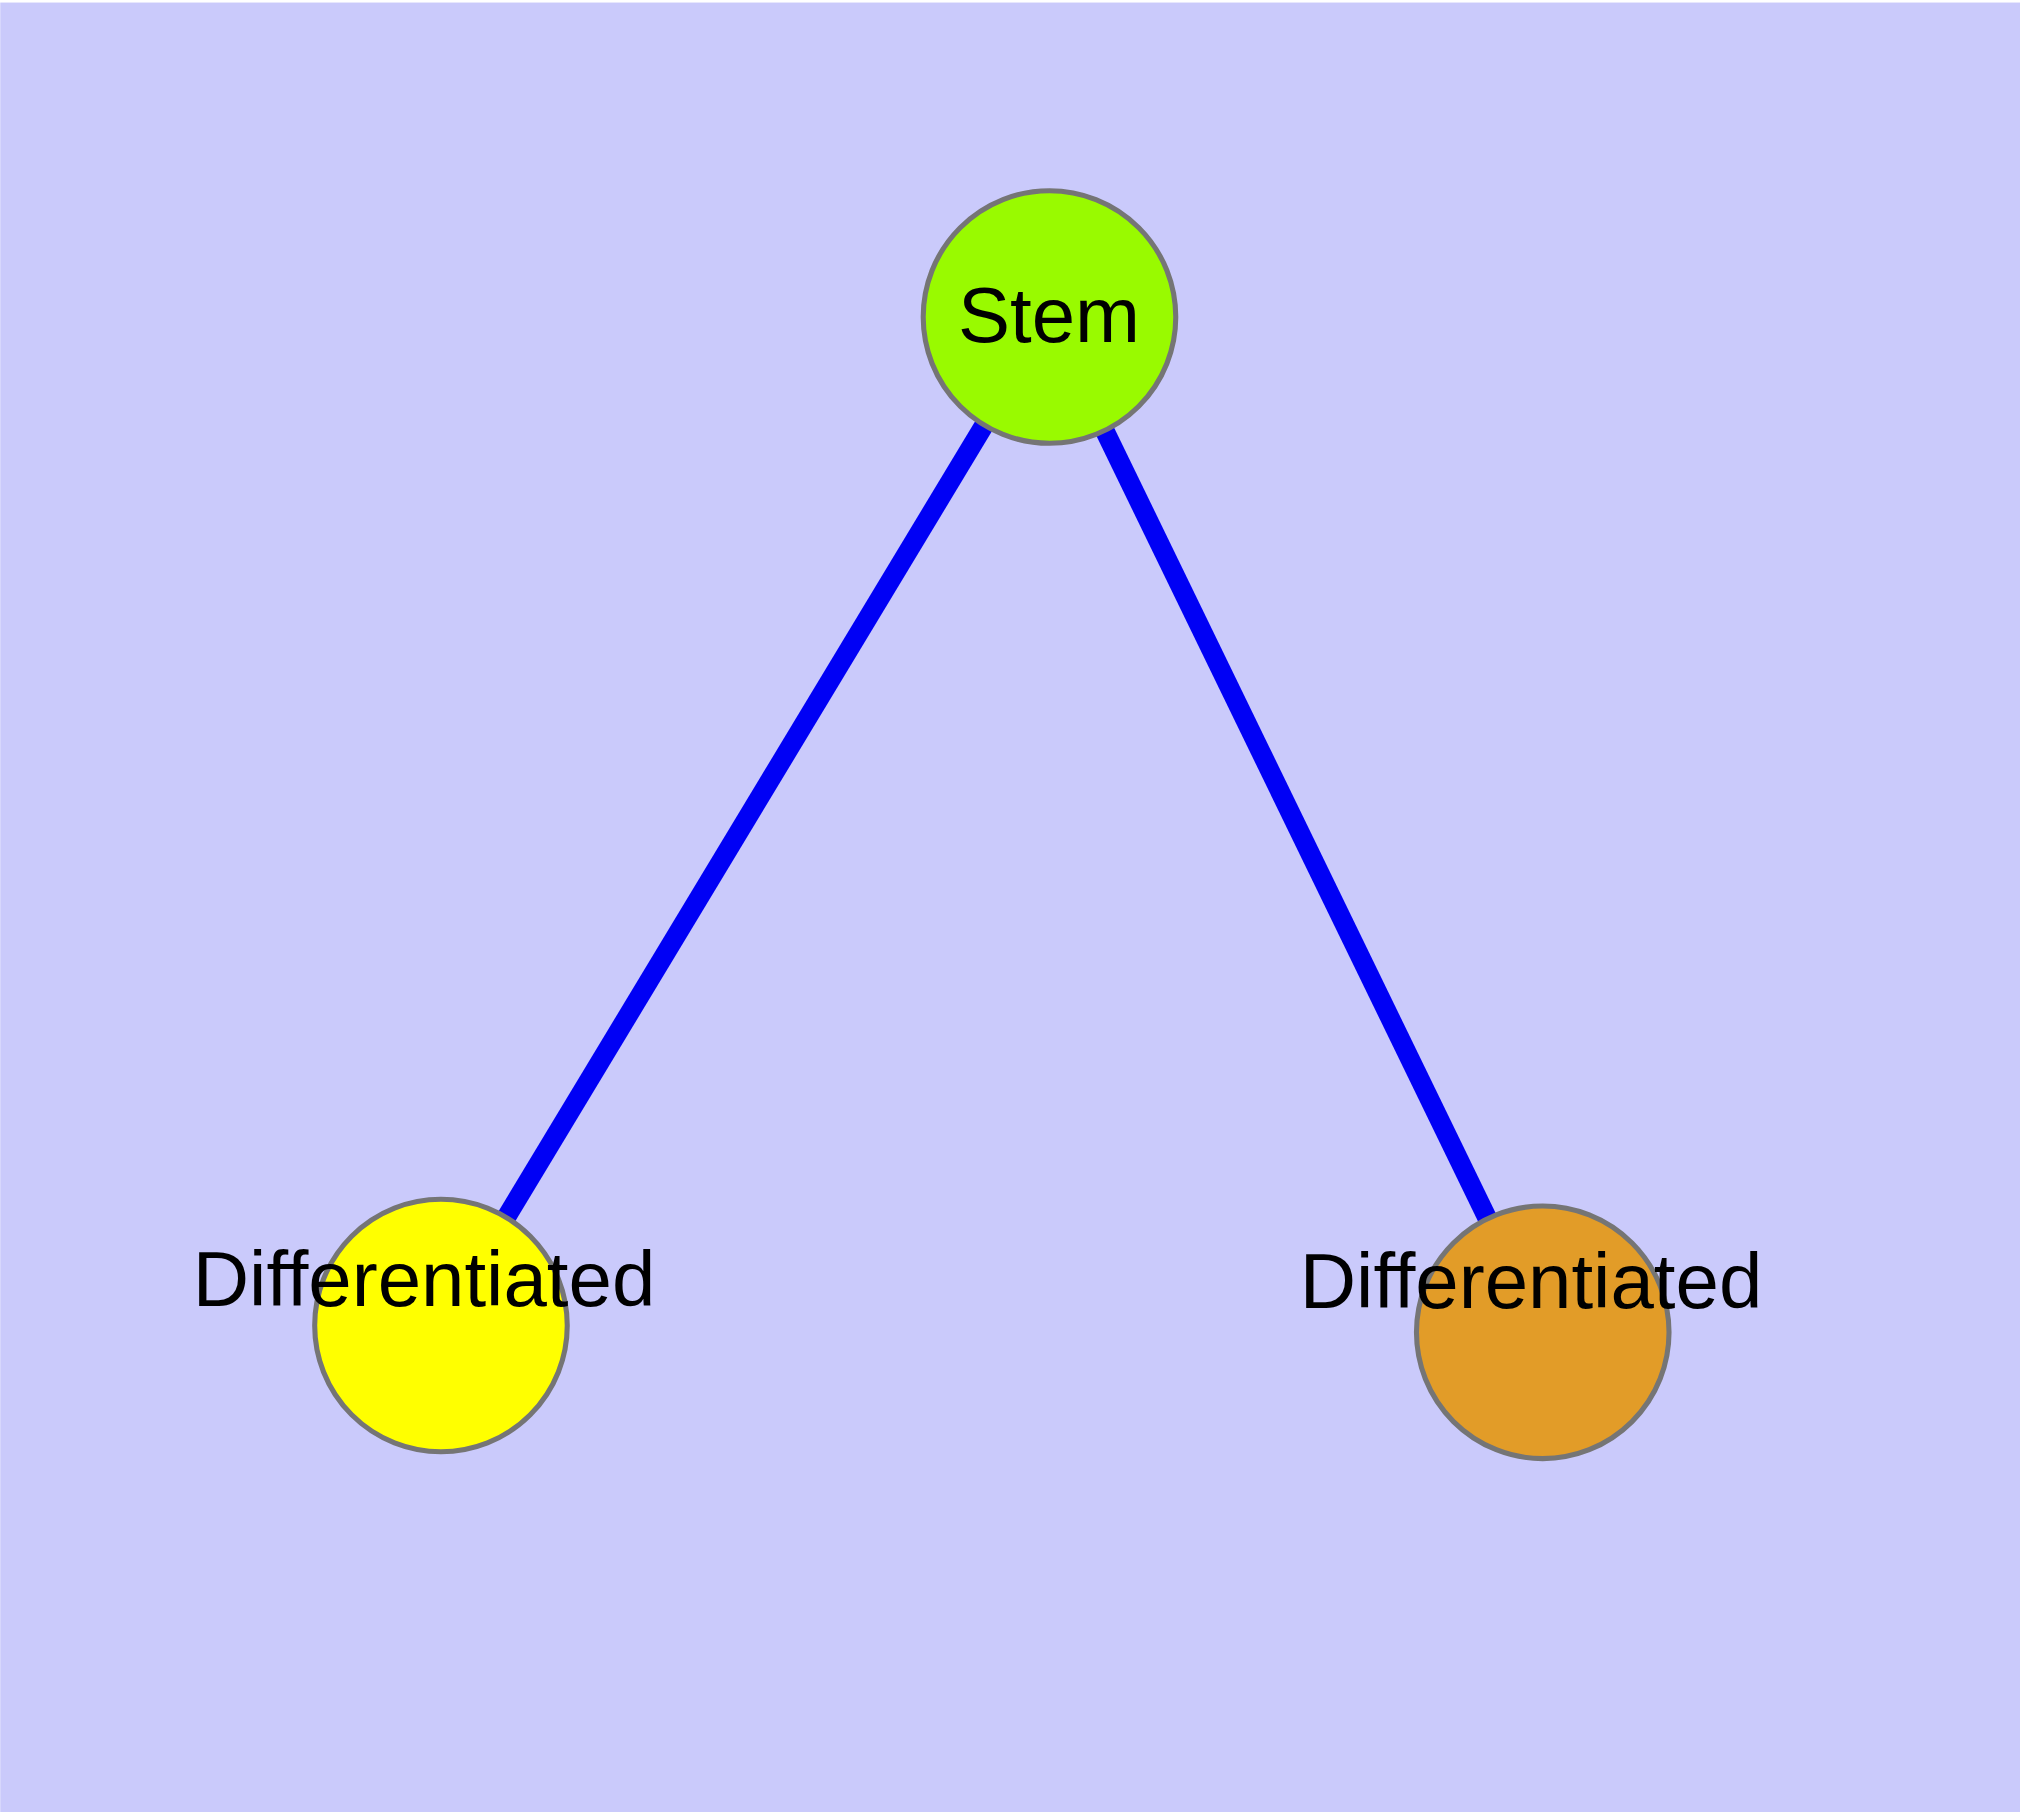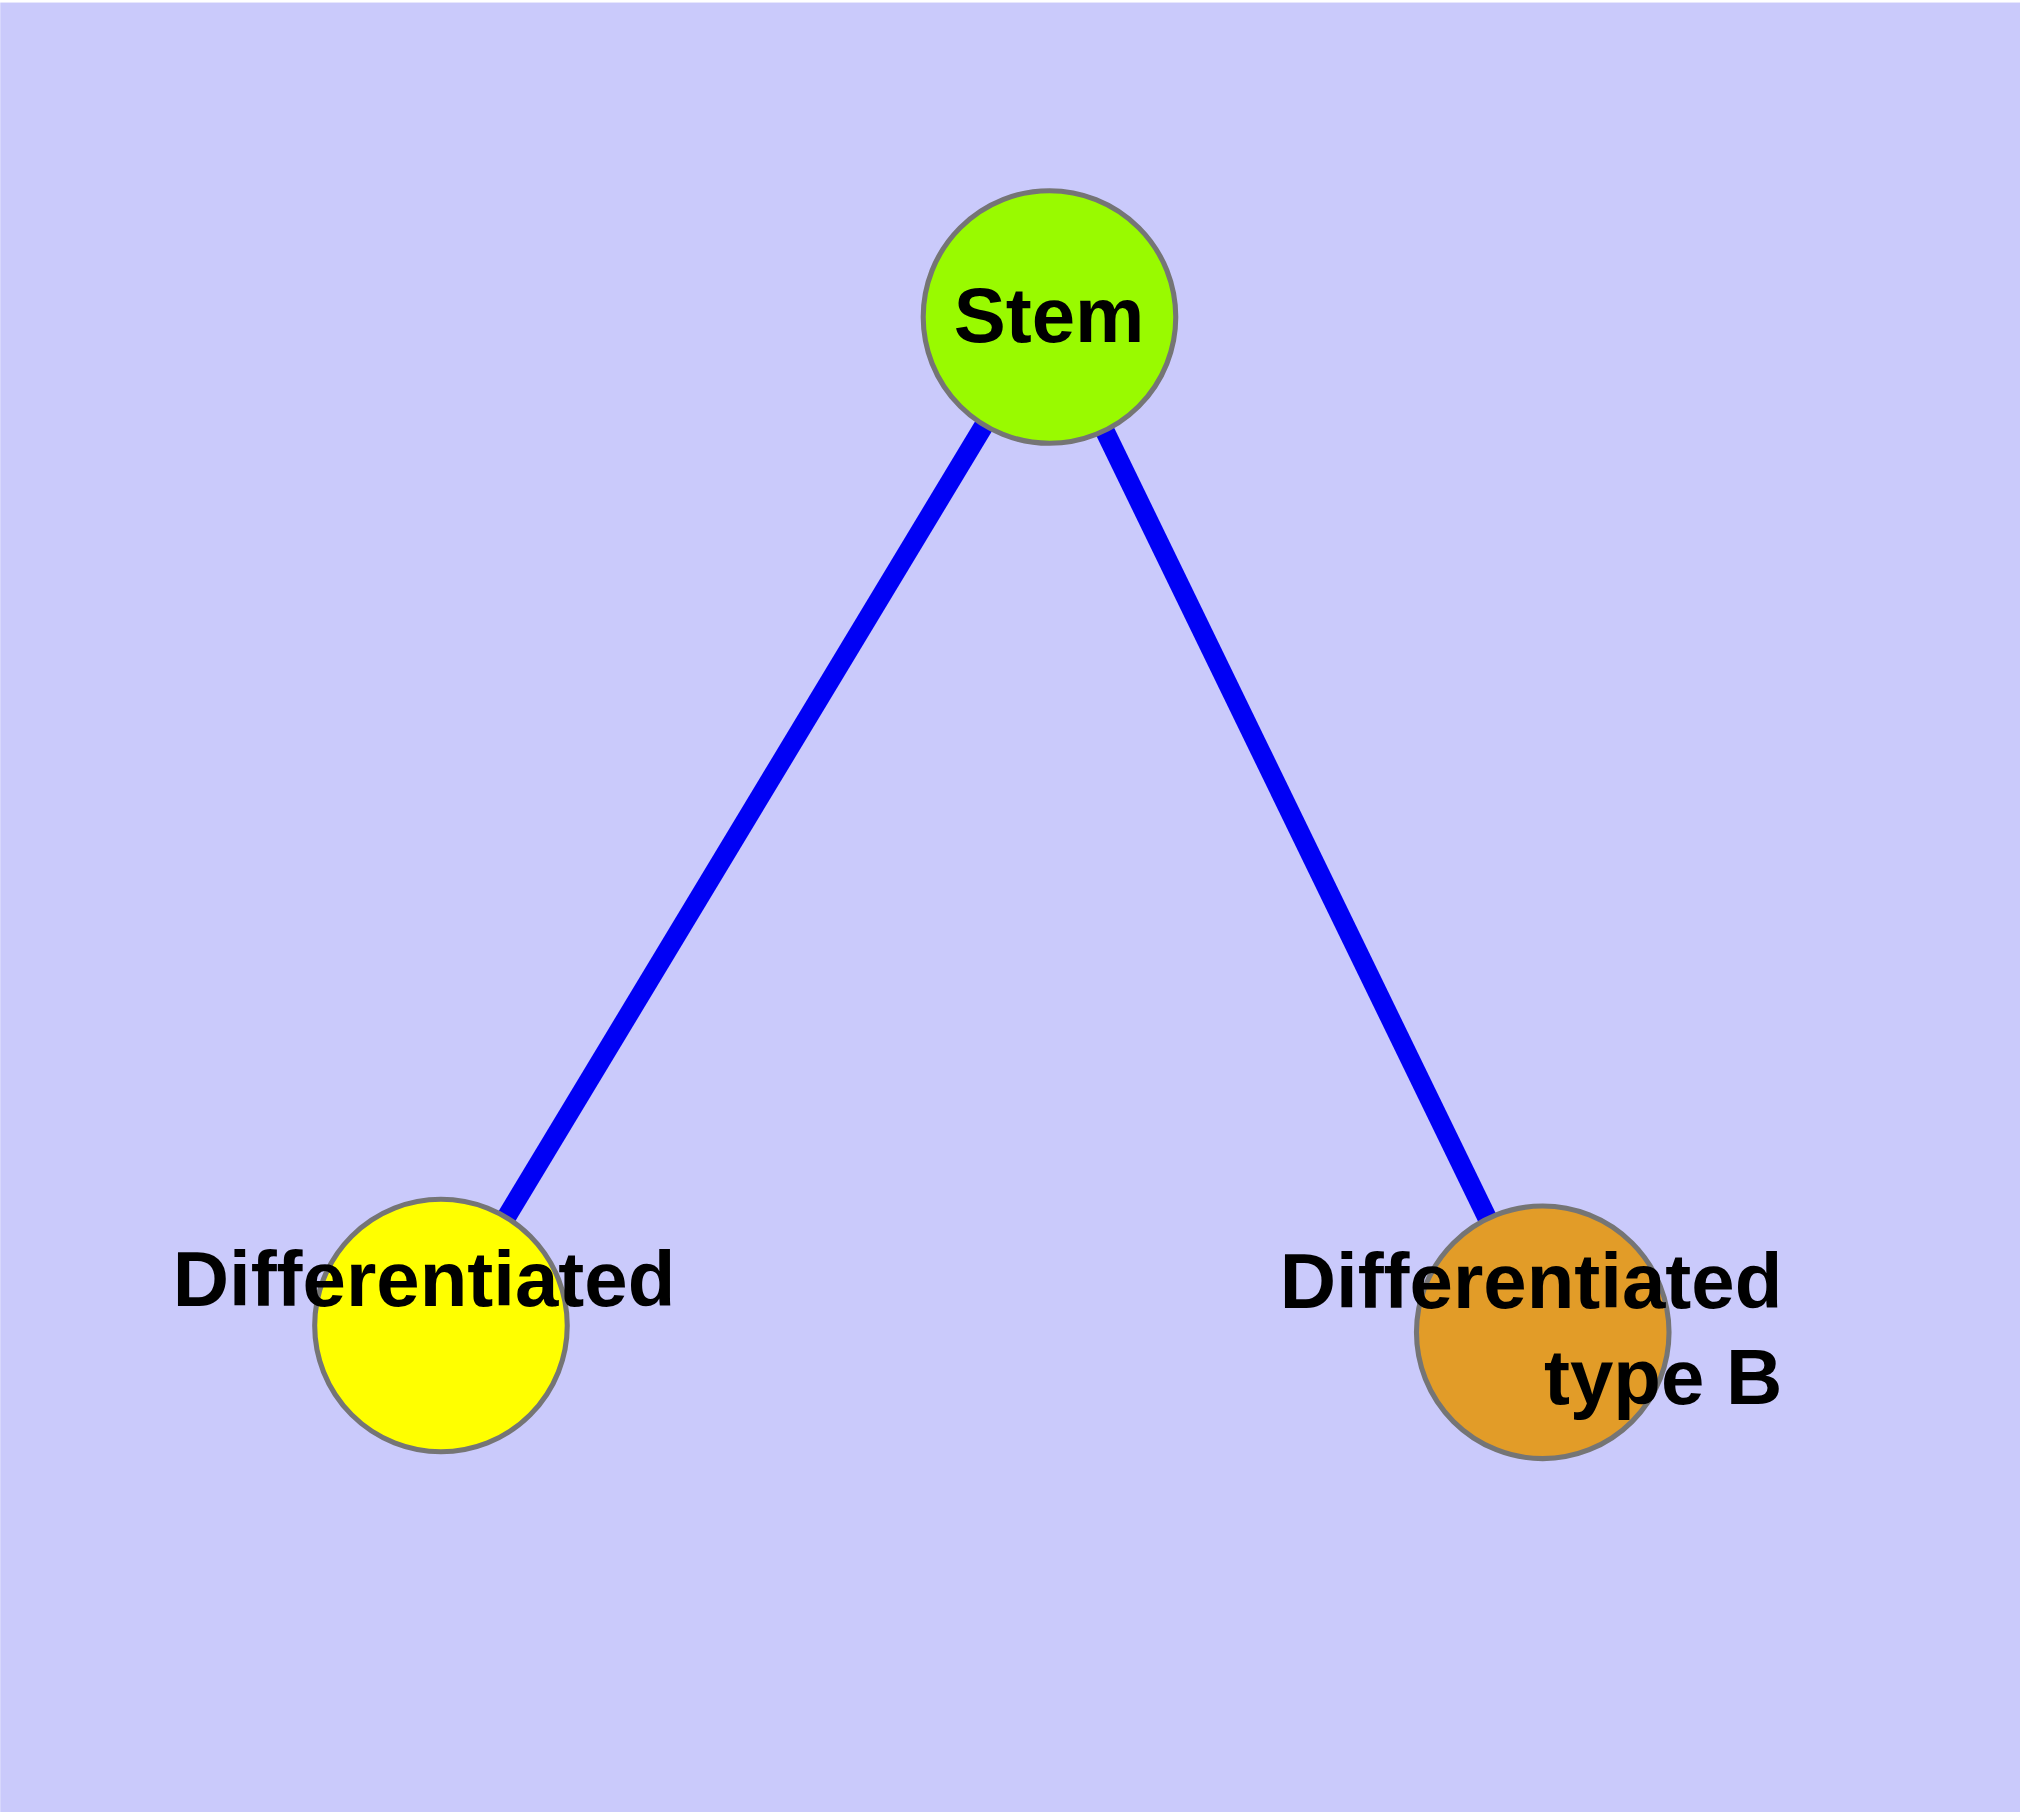--- a/index.html
+++ b/index.html
@@ -19,24 +19,24 @@
     position: absolute;
     top: 0;
     left: 0;
     width: 2021px;
     height: 1812px;
     display: block;
   }
   .node-label {
     position: absolute;
     transform: translateX(-50%);
-    text-align: right;
+    text-align: center;
     white-space: nowrap;
     font-size: 78px;
-    font-weight: bold;
+    font-weight: normal;
     line-height: 96px;
     color: #000000;
     letter-spacing: 0;
   }
 </style>
 </head>
 <body>
 
 <div class="page">
 
@@ -55,17 +55,16 @@
   <div class="node-label" style="left:1049px; top:267px;">
     <div>Stem</div>
   </div>
 
   <div class="node-label" style="left:424px; top:1231px;">
     <div>Differentiated</div>
   </div>
 
   <div class="node-label" style="left:1531px; top:1233px;">
     <div>Differentiated</div>
-    <div>type B</div>
   </div>
 
 </div>
 
 
 </body></html>

